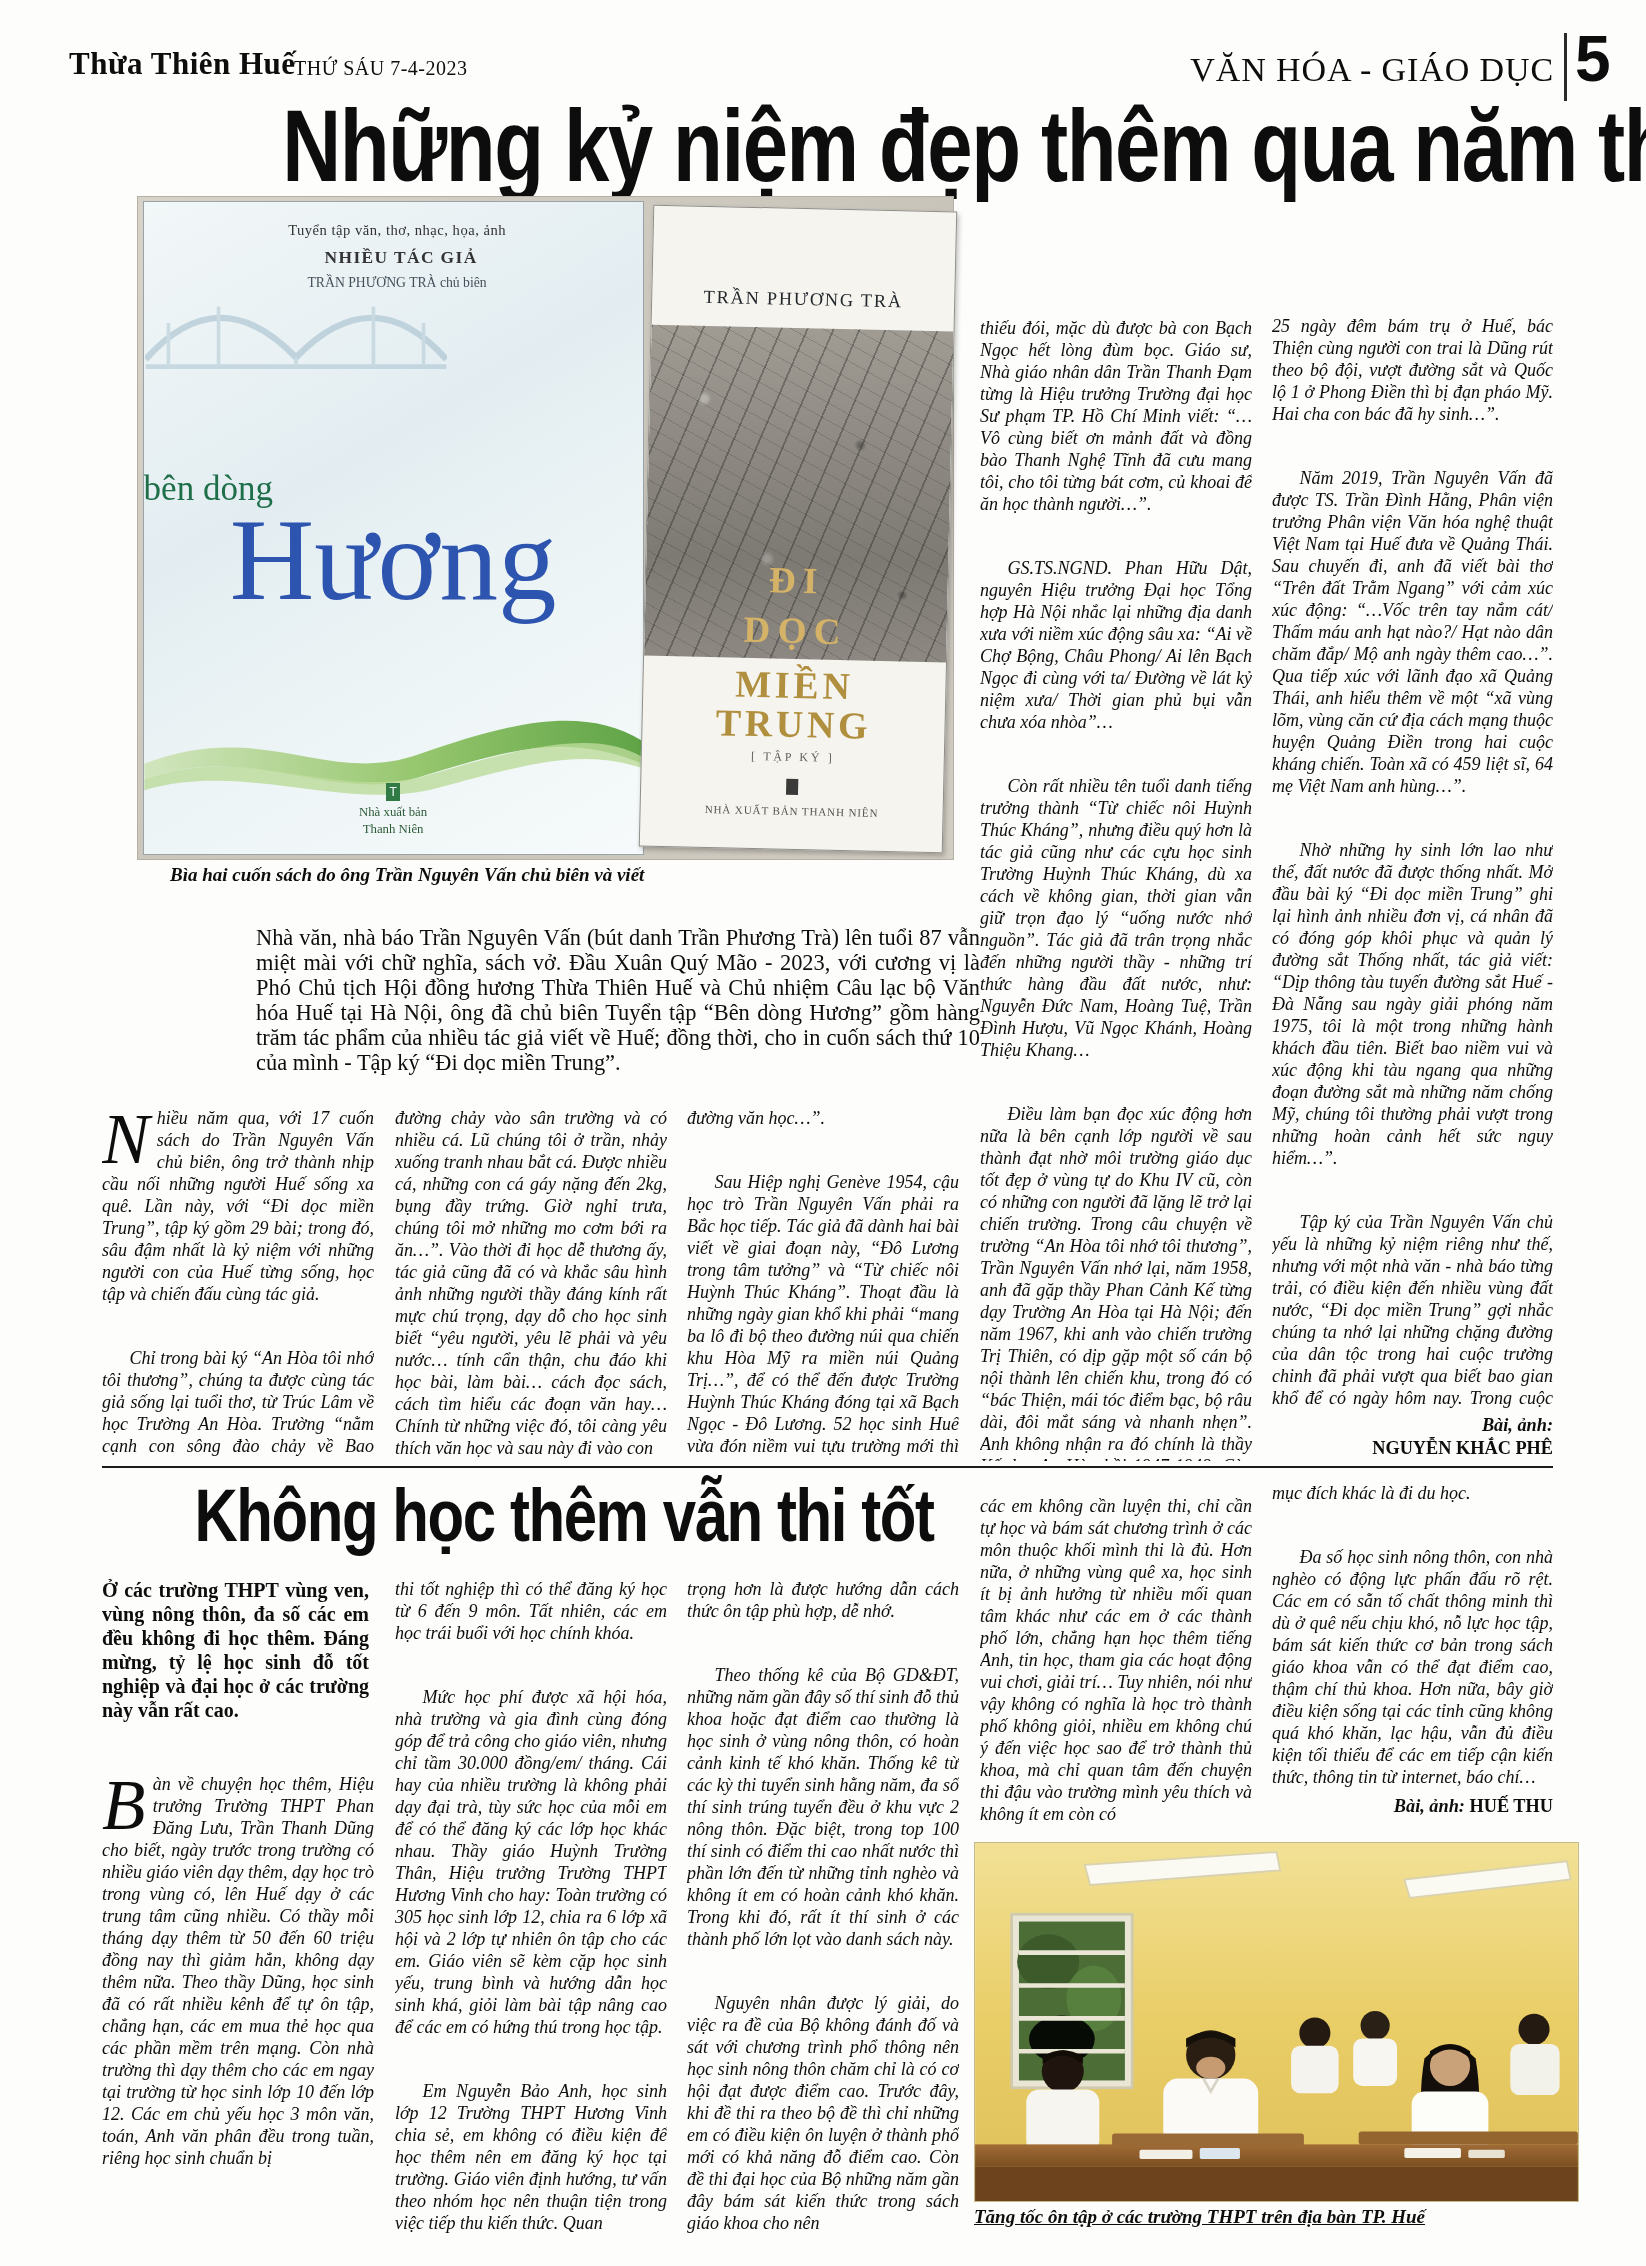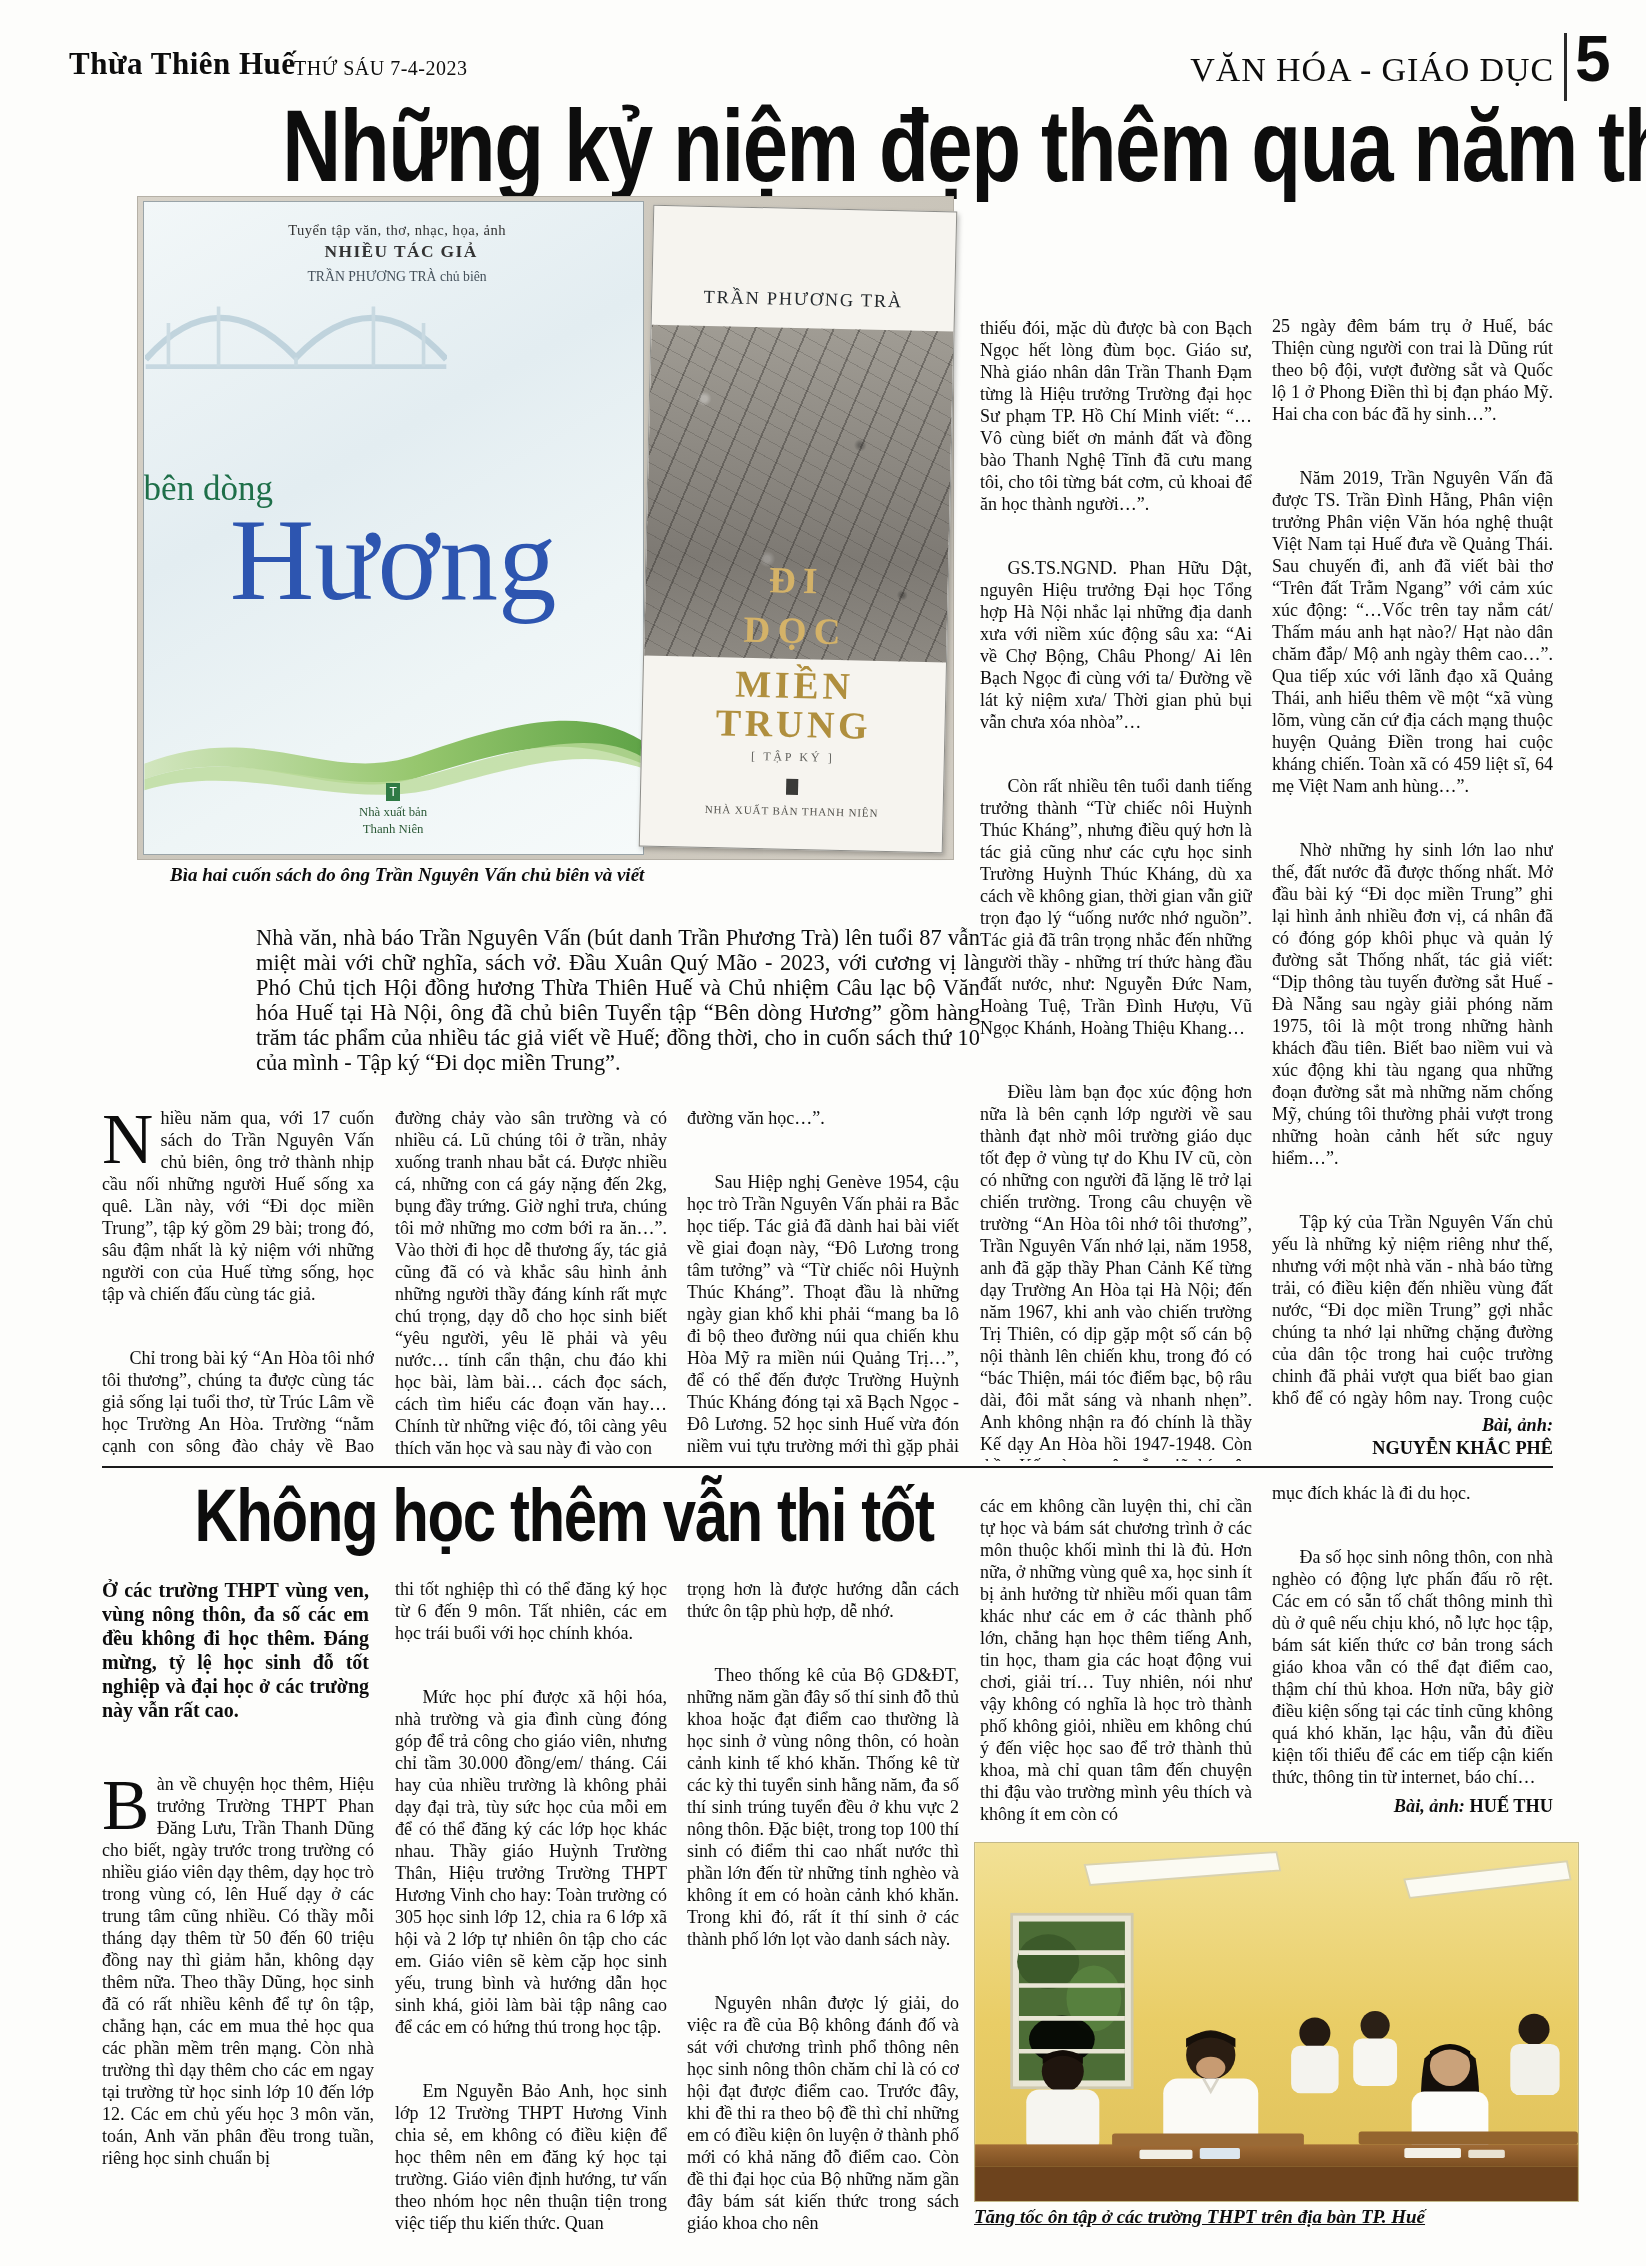--- a/index.html
+++ b/index.html
@@ -21,21 +21,21 @@
   .hl2{left:102px;top:1478px;width:859px;text-align:center;
        font-family:"Liberation Sans","DejaVu Sans",sans-serif;font-weight:bold;font-size:75px;line-height:1.0;}
   .hl-inner{display:inline-block;transform:scaleX(.8);transform-origin:50% 50%;white-space:nowrap;letter-spacing:-1.8px;}
   
   .bookphoto{left:137px;top:196px;width:815px;height:662px;
      background:linear-gradient(135deg,#d8d3c9,#c8c3b8 60%,#d3cec4);border:0.9px solid #b5b0a6;}
   .book1{position:absolute;left:4.6px;top:3.7px;width:499px;height:652px;border:0.9px solid #9aa4a8;
      background:linear-gradient(150deg,#f2f7f8 0%,#e3edf1 40%,#eef5f6 70%,#f6fafa 100%);overflow:hidden;}
   .b1-top{position:absolute;left:4px;top:20px;width:100%;text-align:center;color:#333;font-family:Liberation Serif, serif;}
   .b1-t1{font-size:14.6px;letter-spacing:0.5px;}
-  .b1-t2{font-size:17.4px;font-weight:bold;letter-spacing:1.4px;margin-top:2px;padding-left:8px;}
+  .b1-t2{font-size:17.4px;font-weight:bold;letter-spacing:1.4px;margin-top:8px;padding-left:8px;}
   .b1-t3{font-size:13.7px;margin-top:7.3px;color:#44505a;}
   .b1-small{position:absolute;left:0;top:267px;width:100%;text-align:left;font-size:35px;color:#1e6f49;}
   .b1-big{position:absolute;left:0;top:291px;width:100%;text-align:center;font-size:117px;color:#2d55b0;font-family:"Liberation Serif",serif;}
   .b1-pub{position:absolute;left:0;bottom:16.4px;width:100%;text-align:center;font-size:12.8px;color:#2c5a37;line-height:16.4px;}
   .b1-publogo{display:block;margin:0 auto 3.7px auto;width:14.6px;height:18.3px;background:#2f7a45;color:#fff;font-size:12px;line-height:18.3px;text-align:center;font-family:"Liberation Sans",sans-serif;}
   .book2{position:absolute;left:508px;top:11px;width:302px;height:640px;border:0.9px solid #8e8e8a;background:#f6f4ef;
      transform:rotate(1.3deg);overflow:hidden;box-shadow:1.8px 2.7px 5.5px rgba(0,0,0,.25);}
   .b2-author{position:absolute;left:0;top:80px;width:100%;text-align:center;font-size:18.3px;letter-spacing:1.8px;color:#23282c;}
   .b2-stone{position:absolute;left:0;top:119px;width:100%;height:331px;
      background:
@@ -54,21 +54,21 @@
   .b2-logo{position:absolute;left:50%;top:570px;width:12.8px;height:16.4px;margin-left:-6.4px;background:#3a3a38;}
   .b2-pub{position:absolute;left:0;top:596px;width:100%;text-align:center;font-size:11px;letter-spacing:0.9px;color:#55544f;}
   
   .cap{font-style:italic;font-weight:bold;font-size:19px;}
   .cap1{left:170px;top:864px;width:804px;}
   .cap2{left:974px;top:2206px;width:603px;text-decoration:underline;}
   .intro1{left:208px;top:925px;width:724px;text-align:justify;font-weight:normal;font-size:22.4px;line-height:25px;margin-left:48px;}
   .intro2{left:102px;top:1578px;width:267px;text-align:justify;font-weight:bold;font-size:20px;line-height:24px;}
   
   .col{text-align:justify;font-size:18px;line-height:22px;overflow:hidden;}
-  .col p{margin:0;}
+  .col p{margin:0;font-style:italic;}
   .col p.ind{text-indent:27.4px;margin-top:42px;}
   .c-a1-1{left:102px;top:1107px;width:272px;height:353px;}
   .c-a1-2{left:395px;top:1107px;width:272px;height:353px;}
   .c-a1-3{left:687px;top:1107px;width:272px;height:353px;}
   .c-a1-4{left:980px;top:317px;width:272px;height:1144px;}
   .c-a1-5{left:1272px;top:315px;width:281px;height:1096px;}
   .c-a2-1{left:102px;top:1773px;width:272px;height:462px;}
   .c-a2-2{left:395px;top:1578px;width:272px;height:658px;}
   .c-a2-3{left:687px;top:1578px;width:272px;height:658px;}
   .c-a2-4{left:980px;top:1482px;width:272px;height:358px;margin-top:13px;}

